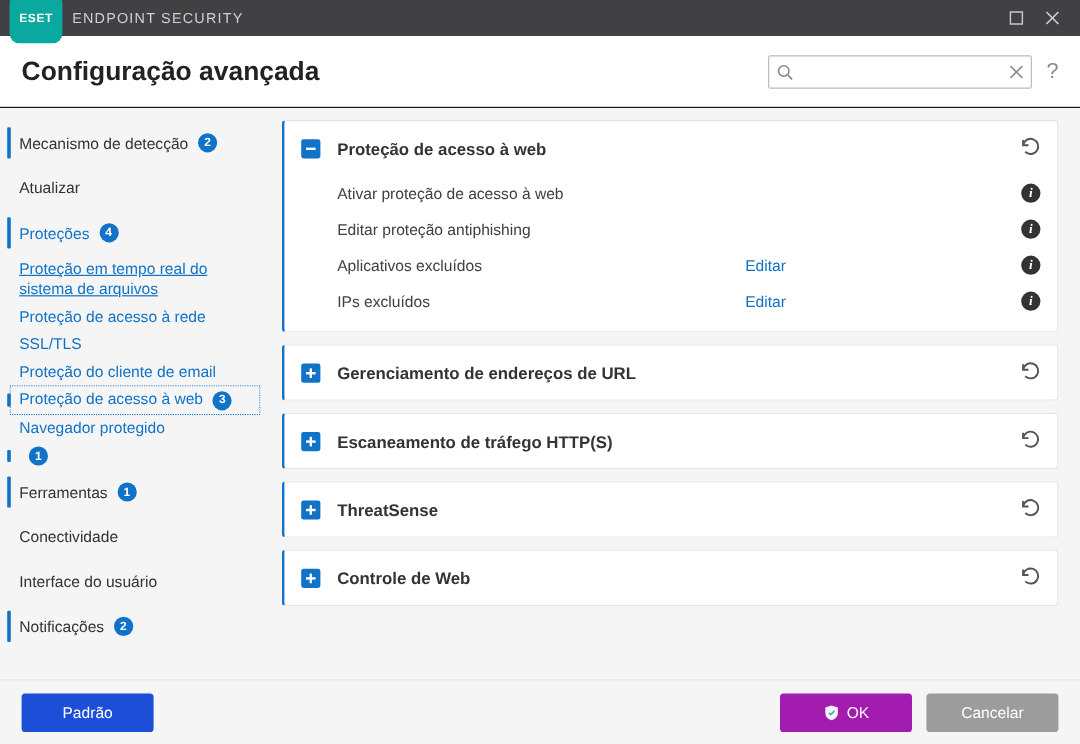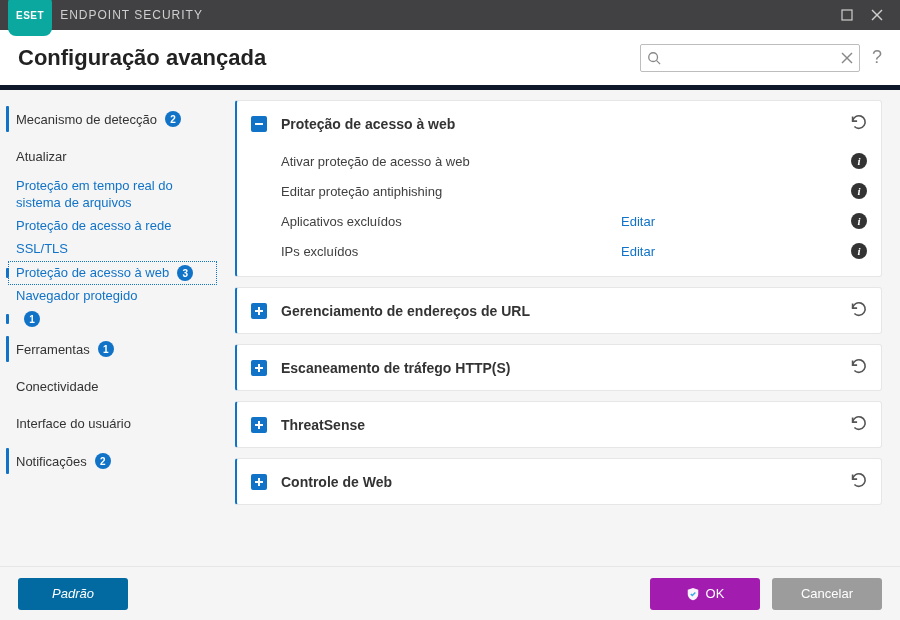--- a/index.html
+++ b/index.html
@@ -16,21 +16,21 @@
   border-radius: 8px; padding: 15px 8px; margin-right: 8px;
 }
 .titlebar .title { font-size: 12px; letter-spacing: 1px; color: #cfcfcf; }
 .titlebar .spacer { flex: 1; }
 .titlebar .win-btn { width: 30px; height: 30px; display: flex; align-items: center; justify-content: center; color: #cfcfcf; }
 .titlebar .win-btn svg { width: 12px; height: 12px; }
 
 
 .header {
   height: 60px; background: #fff; display: flex; align-items: center;
-  padding: 0 18px; border-bottom: 5px solid #0f172a;
+  padding: 0 18px; border-bottom: 1px solid #0f172a;
 }
 .header h1 { font-size: 22px; font-weight: 600; color: #222; }
 .header .spacer { flex: 1; }
 .searchbox {
   width: 220px; height: 28px; border: 1px solid #bdbdbd; border-radius: 2px;
   display: flex; align-items: center; padding: 0 6px; background: #fff;
 }
 .searchbox svg.mag { width: 14px; height: 14px; color: #888; }
 .searchbox input { border: none; outline: none; flex: 1; font-size: 12px; margin: 0 6px; }
 .searchbox svg.clr { width: 12px; height: 12px; color: #888; cursor: pointer; }
@@ -41,21 +41,21 @@
 
 
 .sidebar { width: 225px; padding: 10px 0 10px 0; overflow-y: auto; }
 .nav-item {
   display: flex; align-items: center; font-size: 13px; color: #333;
   padding: 8px 10px 8px 16px; cursor: pointer; position: relative;
 }
 .nav-item.top { font-weight: 400; padding-top: 11px; padding-bottom: 11px; }
 .nav-item.blue { color: #1173c7; }
 .nav-item.sub { padding-left: 16px; padding-top: 3px; padding-bottom: 3px; font-size: 13px; line-height: 1.3; }
-.nav-item.sub-multiline { padding-right: 20px; }
+.nav-item.sub-multiline { padding-right: 20px; text-decoration: underline; }
 .nav-item .bar {
   position: absolute; left: 6px; top: 6px; bottom: 6px; width: 3px;
   background: #1173c7; border-radius: 1px; display: none;
 }
 .nav-item.with-bar .bar { display: block; }
 .nav-item.selected {
   border: 1px dotted #1173c7; margin: 0 8px 0 8px; padding-left: 7px;
   border-radius: 1px;
 }
 .nav-item.selected .bar { left: -3px; }
@@ -110,21 +110,21 @@
 .footer {
   height: 54px; background: #f5f5f5; display: flex; align-items: center;
   padding: 0 18px; border-top: 1px solid #e6e6e6;
 }
 .footer .spacer { flex: 1; }
 .btn {
   min-width: 110px; height: 32px; border: none; border-radius: 3px;
   font-size: 13px; cursor: pointer; display: inline-flex; align-items: center;
   justify-content: center; gap: 6px; color: #fff;
 }
-.btn-default { background: #0369a1; font-style: italic; }
+.btn-default { background: #1d4ed8; }
 .btn-primary { background: #a21caf; }
 .btn-cancel { background: #9c9c9c; }
 .btn + .btn { margin-left: 12px; }
 .btn svg { width: 14px; height: 14px; }
 </style>
 </head>
 <body>
 
 <div class="titlebar">
   <span class="eset-logo">ESET</span>
@@ -167,29 +167,37 @@
     <div class="nav-item top with-bar">
       <span class="bar"></span>
       <span>Mecanismo de detecção</span>
       <span class="badge">2</span>
     </div>
 
     <div class="nav-item top">
       <span>Atualizar</span>
     </div>
 
+    <div class="nav-item top blue with-bar">
+      <span class="bar"></span>
+      <span>Proteções</span>
+      <span class="badge">4</span>
+    </div>
 
     <div class="nav-item sub blue sub-multiline">
       <span>Proteção em tempo real do sistema de arquivos</span>
     </div>
     <div class="nav-item sub blue">
       <span>Proteção de acesso à rede</span>
     </div>
     <div class="nav-item sub blue">
       <span>SSL/TLS</span>
+    </div>
+    <div class="nav-item sub blue">
+      <span>Proteção do cliente de email</span>
     </div>
     <div class="nav-item sub blue with-bar selected">
       <span class="bar"></span>
       <span>Proteção de acesso à web</span>
       <span class="badge">3</span>
     </div>
     <div class="nav-item sub blue">
       <span>Navegador protegido</span>
     </div>
     <div class="nav-item sub blue with-bar">

